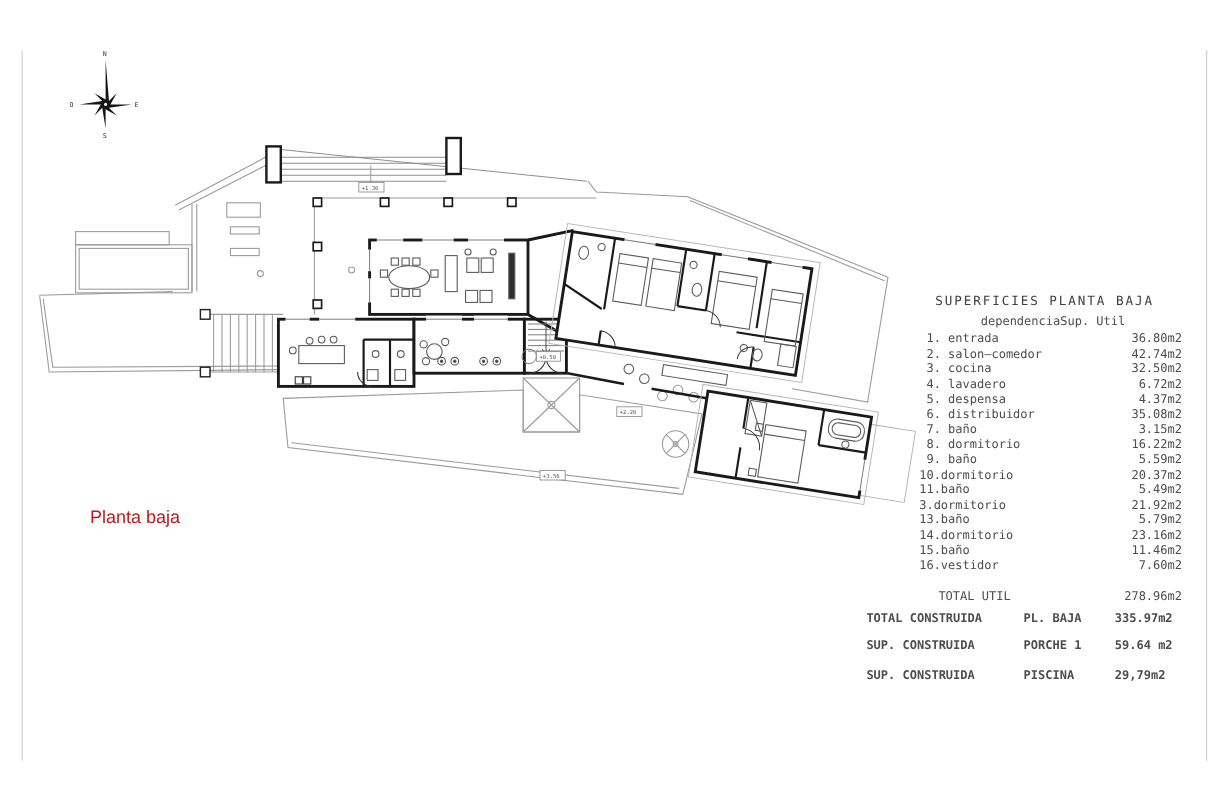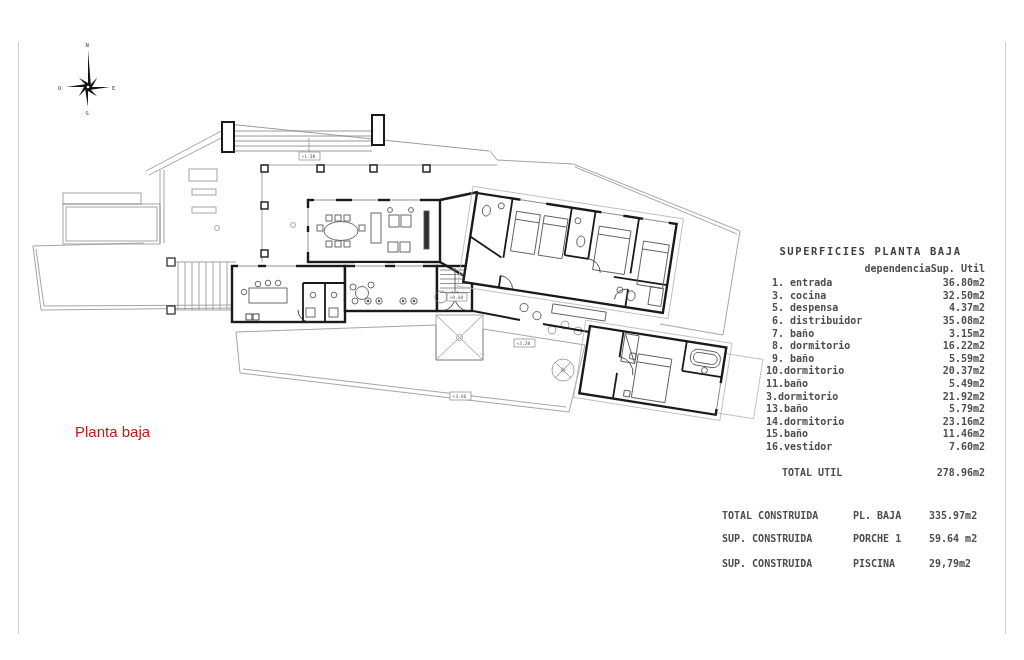--- a/index.html
+++ b/index.html
@@ -5,24 +5,24 @@
   html,body{margin:0;padding:0;}
   body{
     width:1024px;height:660px;position:relative;background:#ffffff;
     font-family:"DejaVu Sans Mono", monospace;overflow:hidden;
   }
   .sheet-line{position:absolute;background:#cfcfcf;}
   #plan-svg{position:absolute;left:0;top:0;}
 
   
   .sup-table{position:absolute;left:722px;top:245px;width:263px;color:#4d4d4d;
-             font-size:10px;line-height:12.6px;font-weight:bold;}
+             font-size:10px;line-height:12.6px;}
   .sup-title{font-size:10.5px;letter-spacing:1.6px;color:#3e3e3e;text-align:center;
              margin-left:34px;margin-bottom:5px;white-space:pre;}
-  .sup-header{display:flex;justify-content:flex-end;padding-left:48px;
+  .sup-header{display:flex;justify-content:center;padding-left:48px;
               margin-bottom:2px;white-space:pre;}
   .srow{display:flex;justify-content:space-between;padding-left:44px;white-space:pre;}
   .svalue{text-align:right;}
   .total-row{display:flex;justify-content:space-between;padding-left:60px;
              margin-top:13px;white-space:pre;}
 
   
   .construida{position:absolute;left:722px;top:510px;width:263px;color:#4d4d4d;
               font-size:10px;}
   .crow{display:flex;white-space:pre;margin-bottom:12px;font-weight:bold;}
@@ -321,21 +321,23 @@
 </svg>
 
 <div class="sup-table">
   <div class="sup-title">SUPERFICIES PLANTA BAJA</div>
   <div class="sup-header">
     <span>dependencia</span>
     <span>Sup. Util</span>
   </div>
   <div>
       <div class="srow"><span> 1. entrada</span><span class="svalue">36.80m2</span></div>
+      <div class="srow"><span> 2. salon—comedor</span><span class="svalue">42.74m2</span></div>
       <div class="srow"><span> 3. cocina</span><span class="svalue">32.50m2</span></div>
+      <div class="srow"><span> 4. lavadero</span><span class="svalue">6.72m2</span></div>
       <div class="srow"><span> 5. despensa</span><span class="svalue">4.37m2</span></div>
       <div class="srow"><span> 6. distribuidor</span><span class="svalue">35.08m2</span></div>
       <div class="srow"><span> 7. baño</span><span class="svalue">3.15m2</span></div>
       <div class="srow"><span> 8. dormitorio</span><span class="svalue">16.22m2</span></div>
       <div class="srow"><span> 9. baño</span><span class="svalue">5.59m2</span></div>
       <div class="srow"><span>10.dormitorio</span><span class="svalue">20.37m2</span></div>
       <div class="srow"><span>11.baño</span><span class="svalue">5.49m2</span></div>
       <div class="srow"><span>3.dormitorio</span><span class="svalue">21.92m2</span></div>
       <div class="srow"><span>13.baño</span><span class="svalue">5.79m2</span></div>
       <div class="srow"><span>14.dormitorio</span><span class="svalue">23.16m2</span></div>

